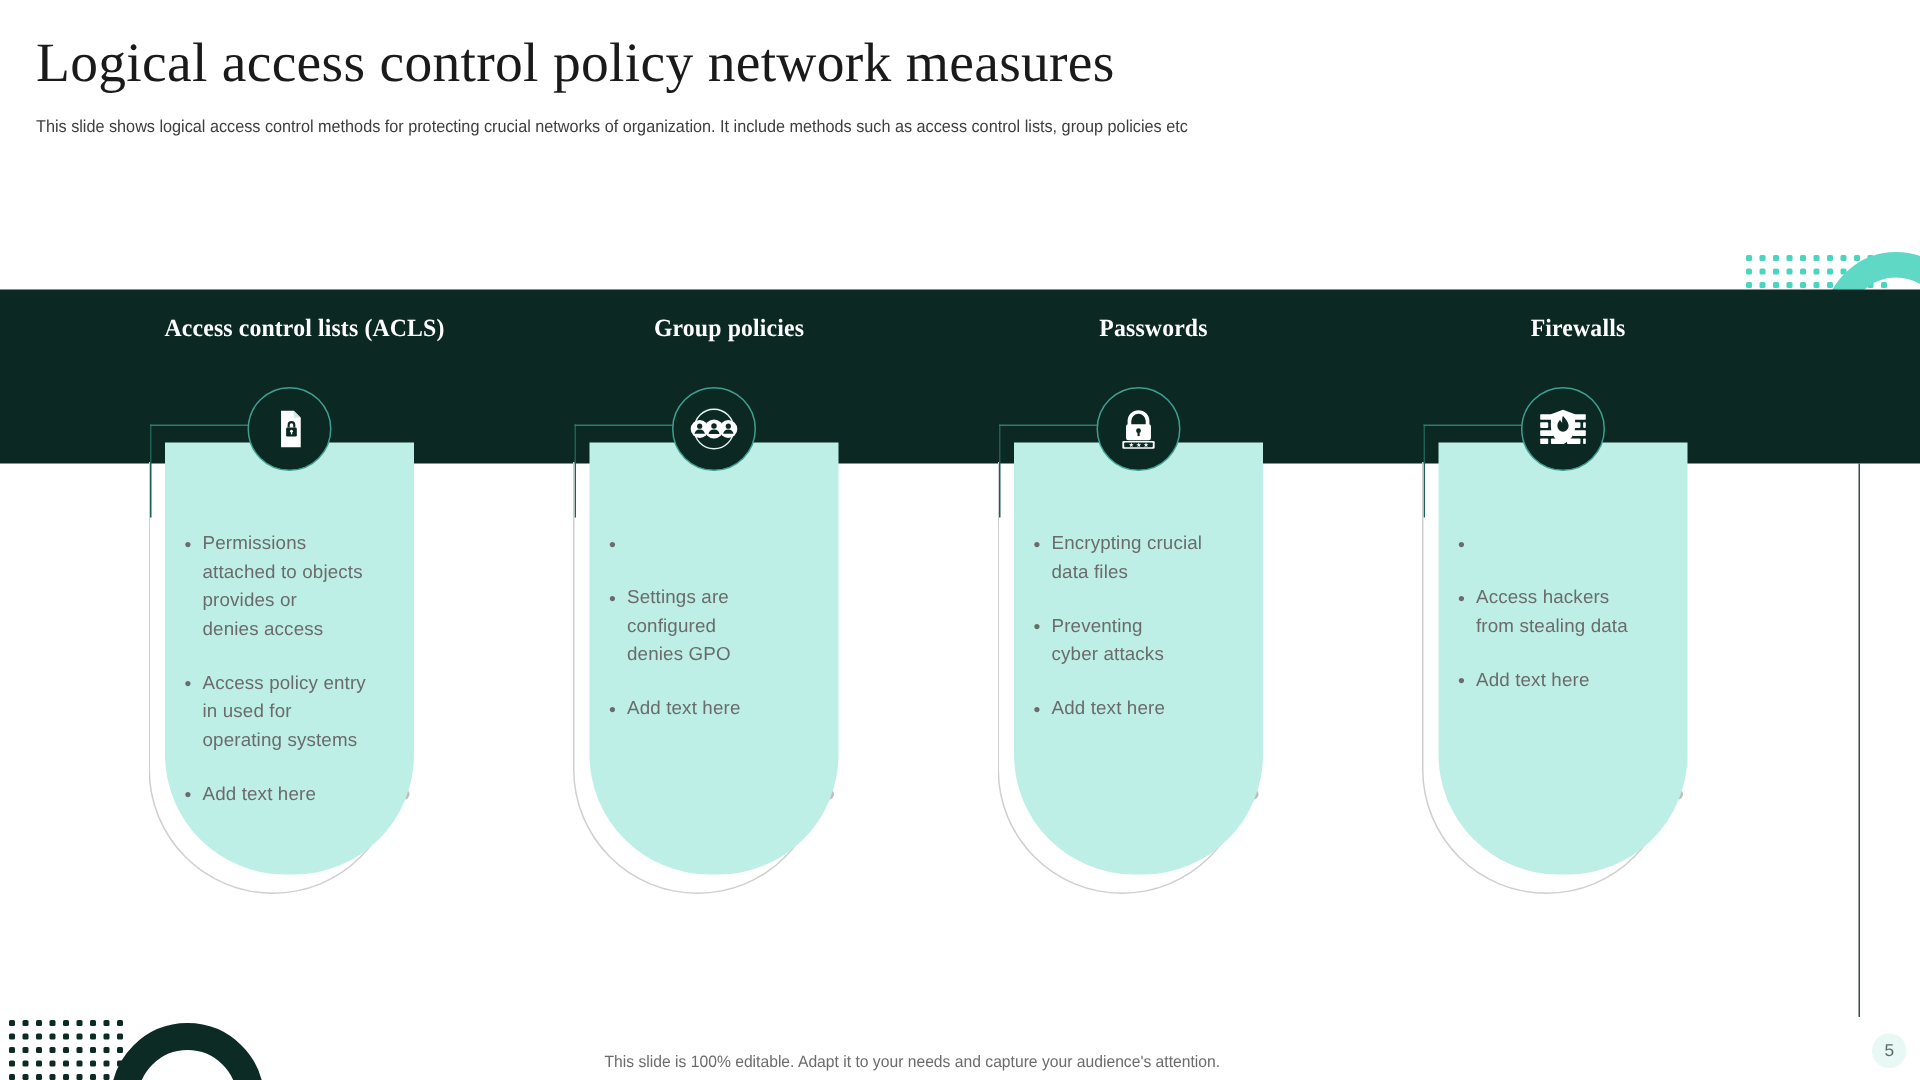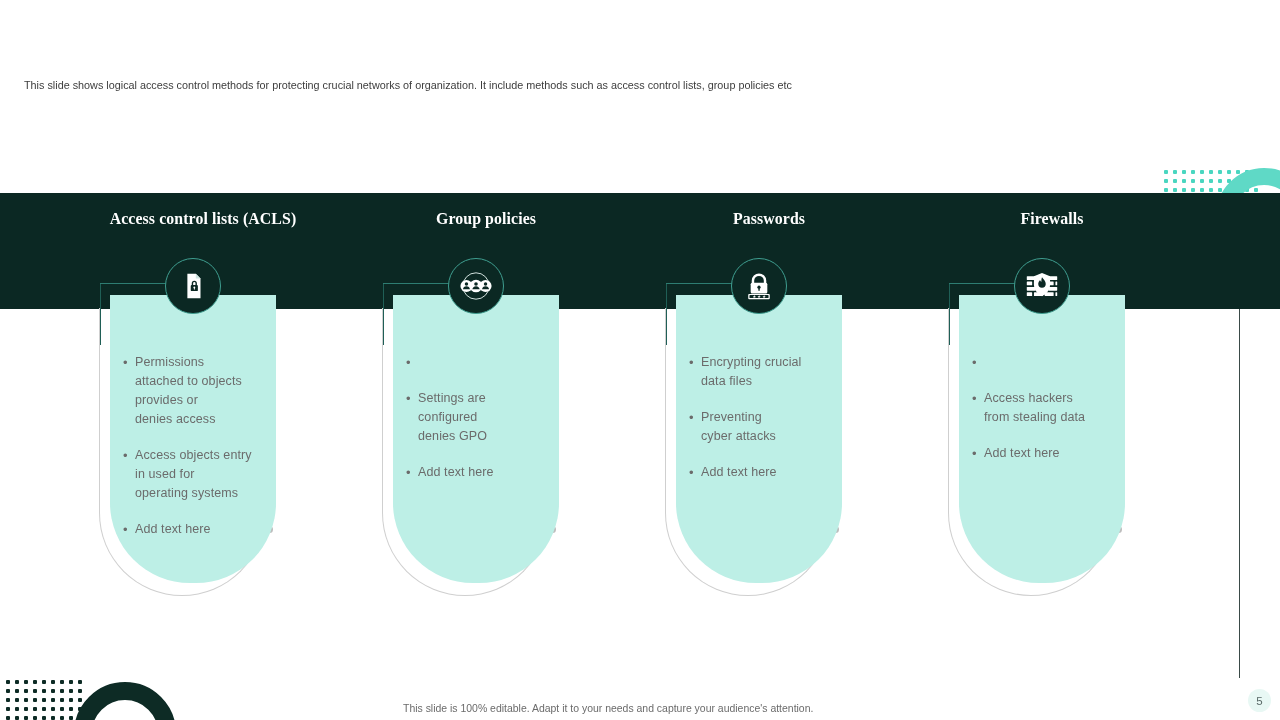--- a/index.html
+++ b/index.html
@@ -131,20 +131,21 @@
     border-radius:50%;background:#e8f8f4;
     display:flex;align-items:center;justify-content:center;
     font-size:11.5px;color:#5a6a68;
   }
 </style>
 </head>
 <body>
 
 <div class="slide">
 
+  <div class="title">Logical access control policy network measures</div>
   <div class="subtitle">This slide shows logical access control methods for protecting crucial networks of organization. It include methods such as access control lists, group policies etc</div>
 
   <div class="dots deco-tr" id="dots-tr">
       <i style="left: 0px; top: 0px;"></i>
       <i style="left: 9px; top: 0px;"></i>
       <i style="left: 18px; top: 0px;"></i>
       <i style="left: 27px; top: 0px;"></i>
       <i style="left: 36px; top: 0px;"></i>
       <i style="left: 45px; top: 0px;"></i>
       <i style="left: 54px; top: 0px;"></i>
@@ -279,21 +280,21 @@
       <div class="bullets">
         <div class="bullet">
           <span class="dot">•</span>
           <span class="txt">Permissions
 attached to objects
 provides or
 denies access</span>
         </div>
         <div class="bullet">
           <span class="dot">•</span>
-          <span class="txt">Access objects entry
+          <span class="txt">Access policy entry
 in used for
 operating systems</span>
         </div>
         <div class="bullet">
           <span class="dot">•</span>
           <span class="txt">Add text here</span>
         </div>
       </div>
     </div>
     <div class="badge">

